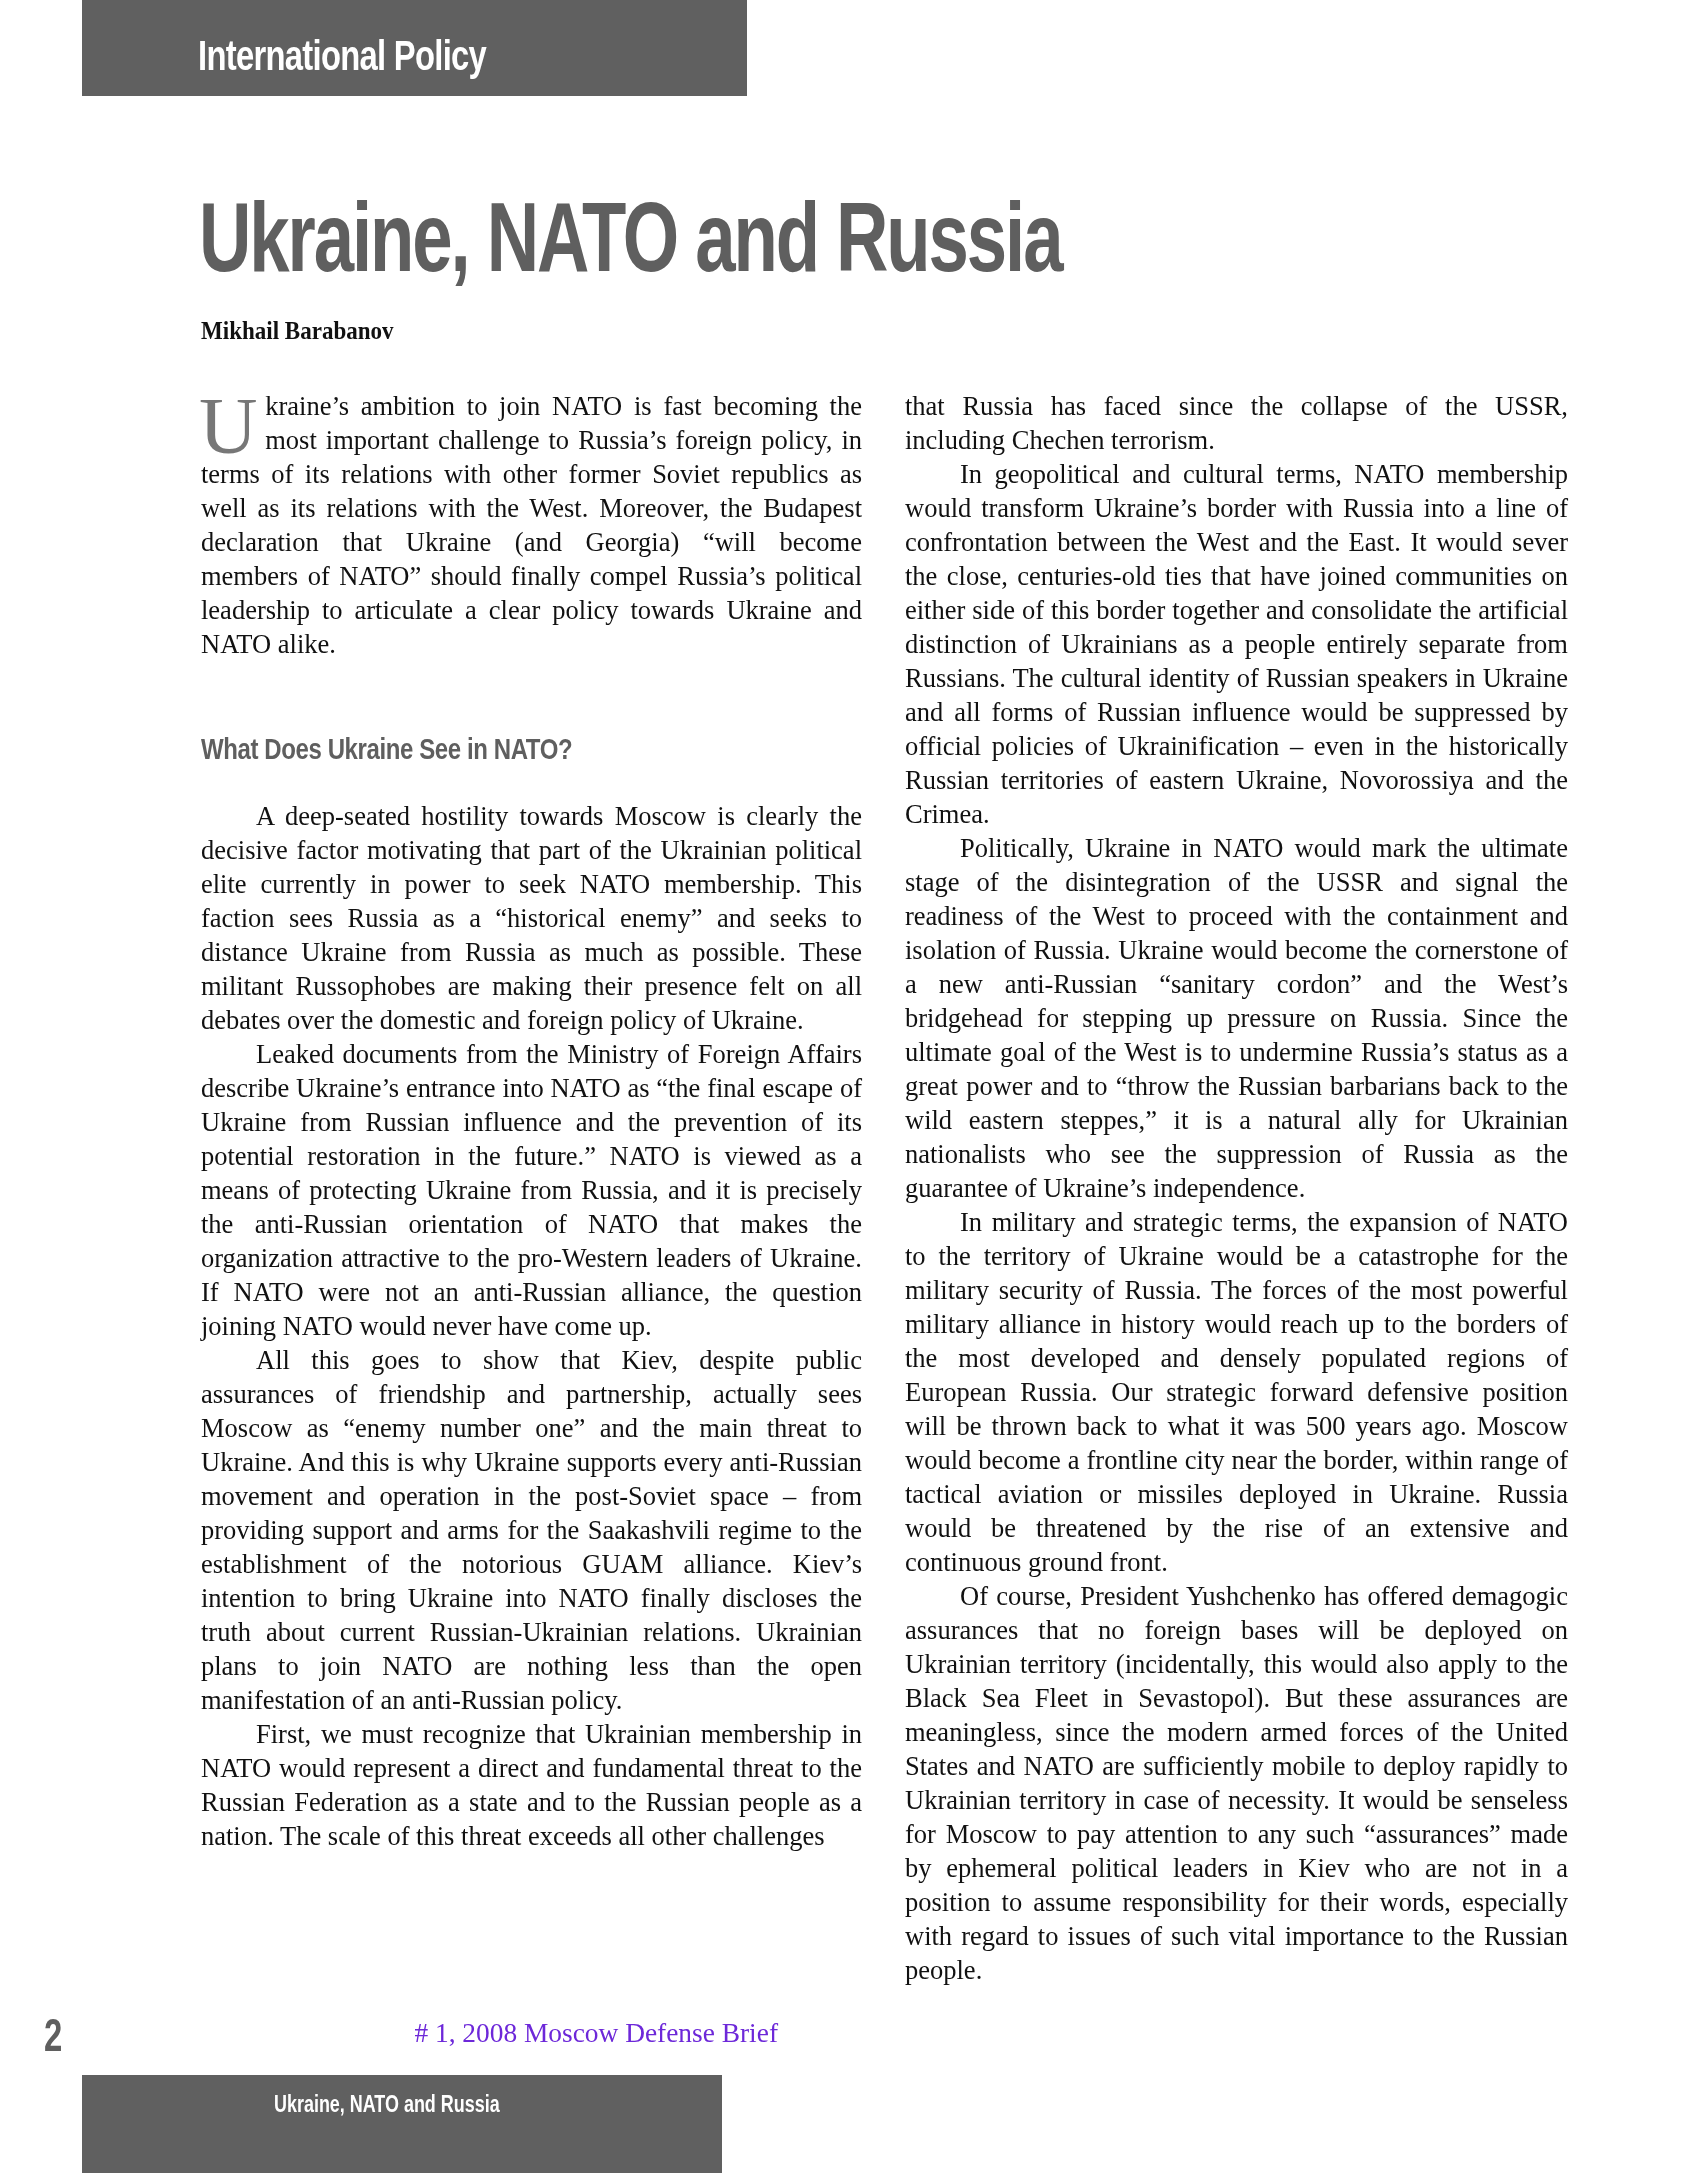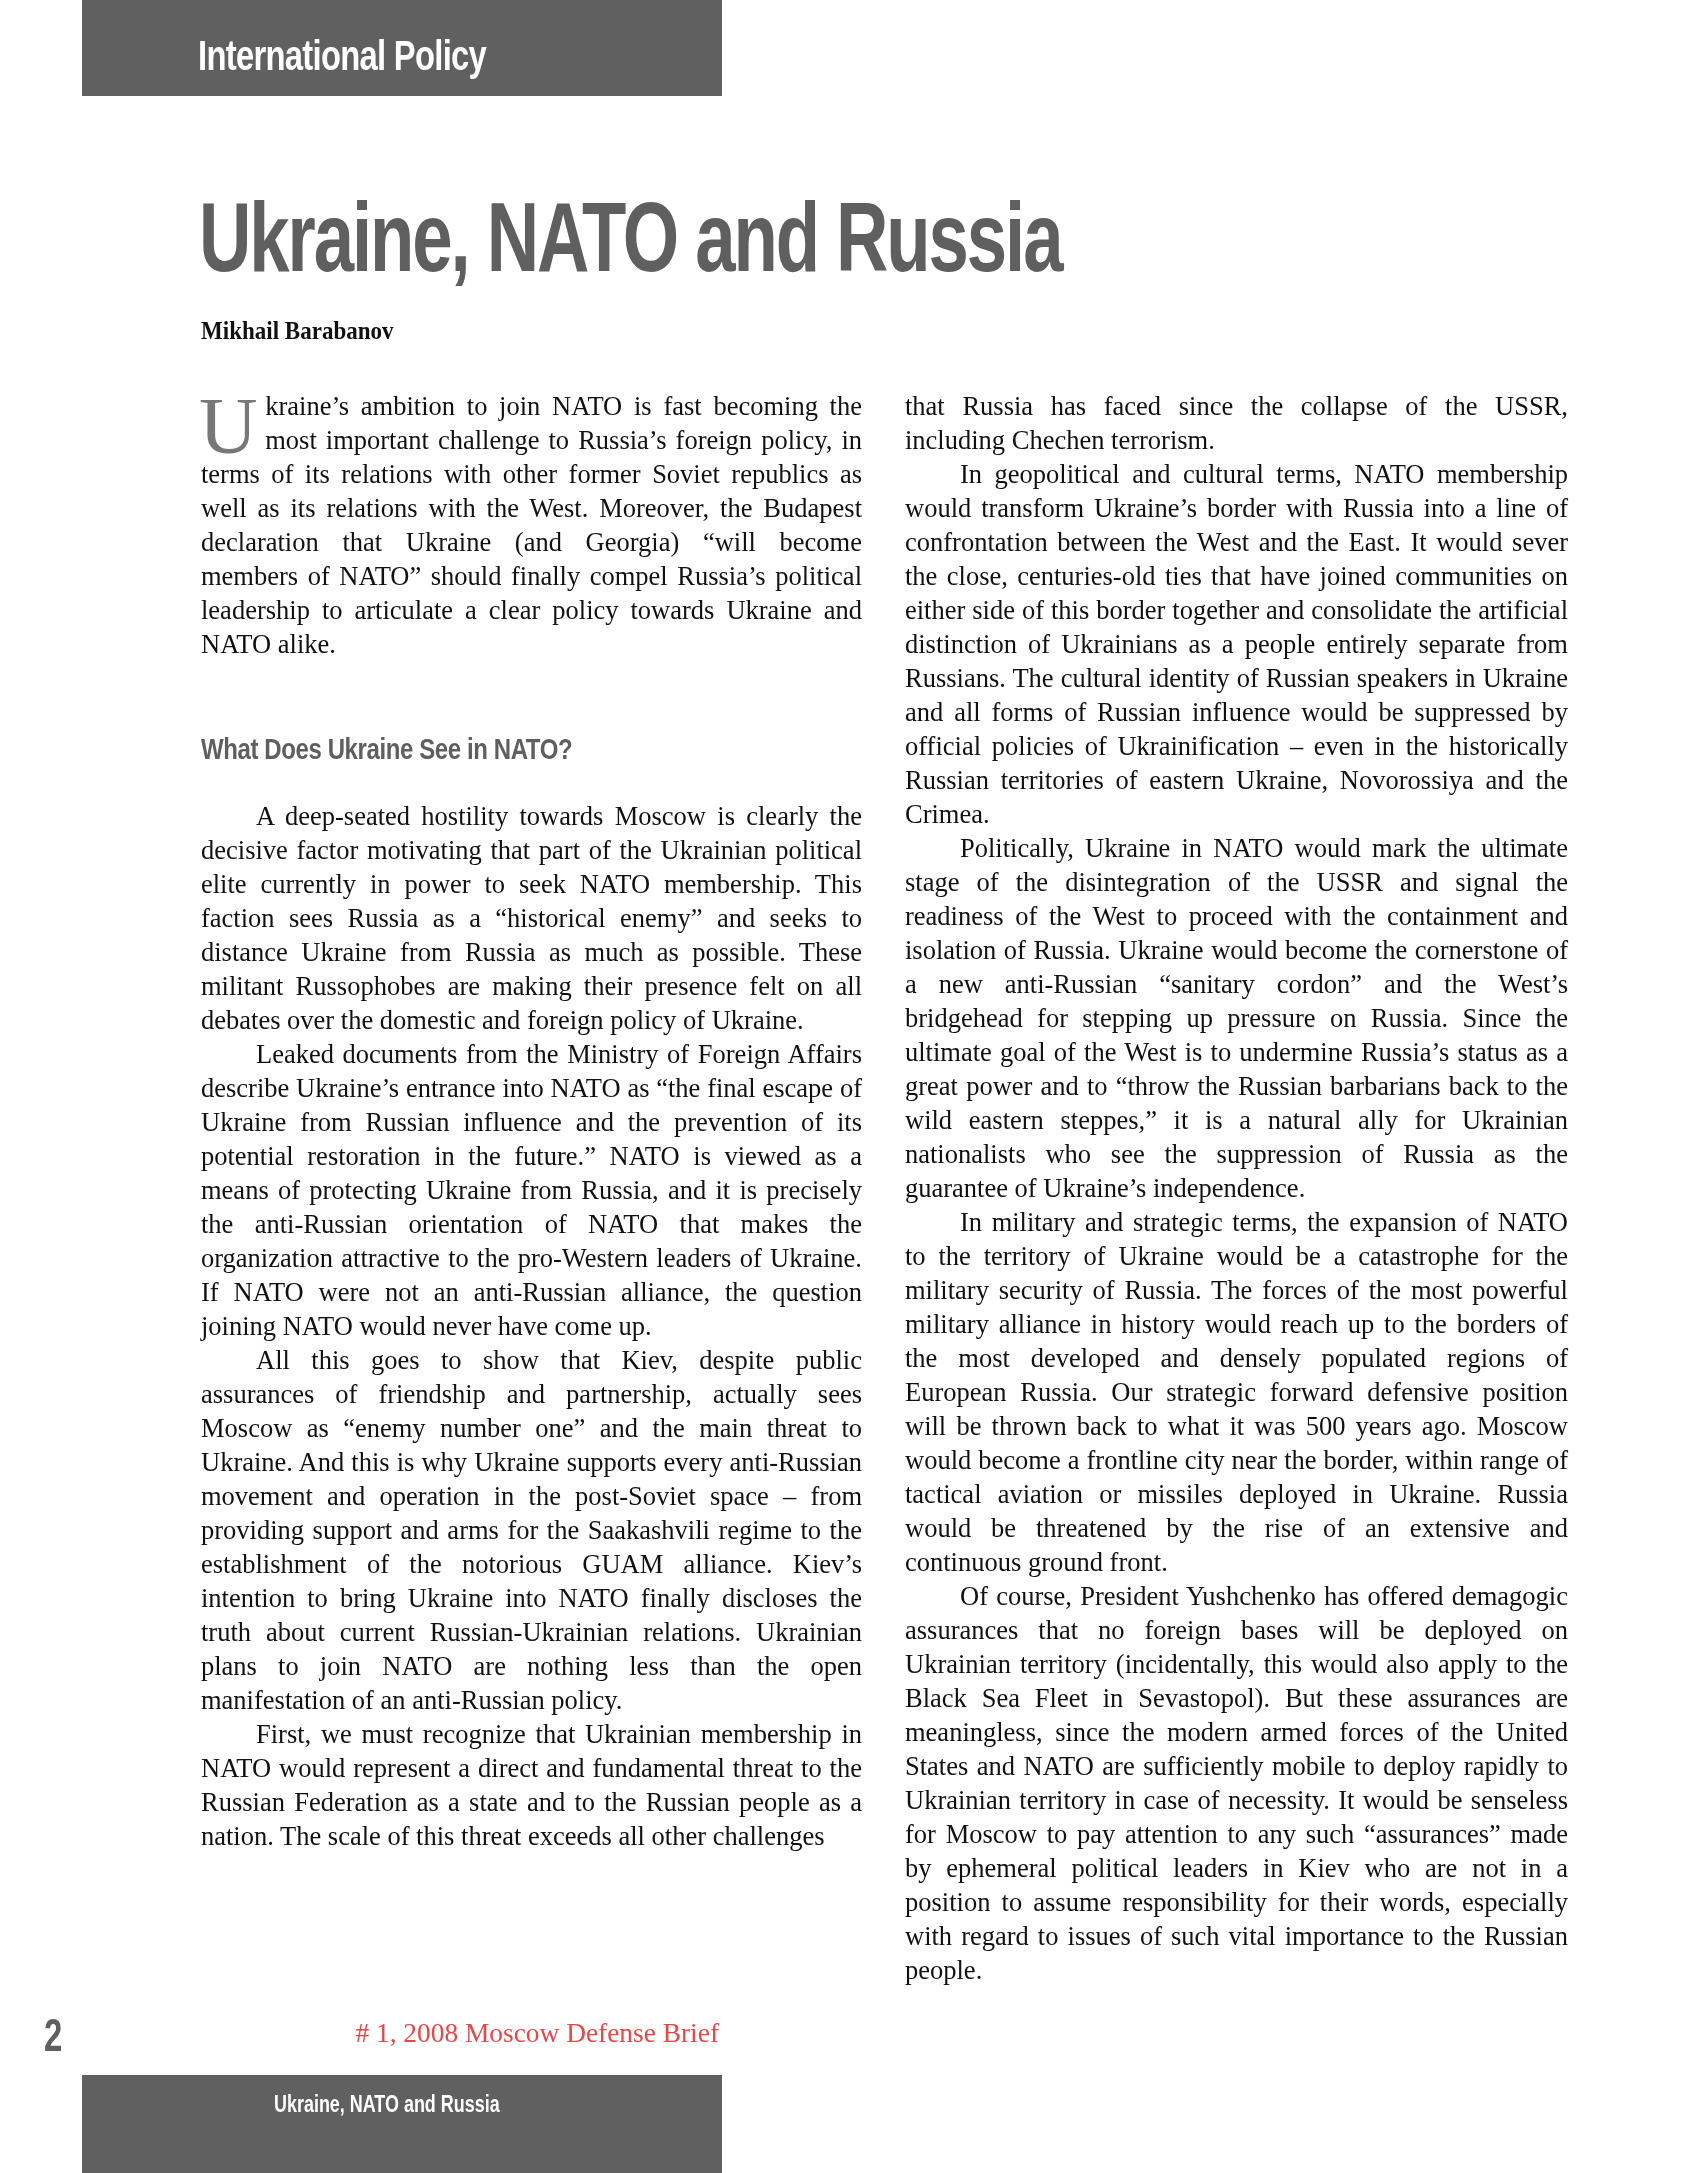--- a/index.html
+++ b/index.html
@@ -1,18 +1,18 @@
 <!DOCTYPE html>
 <html style="font-size:15px"><head>
 <meta charset="utf-8">
 <style>
   html, body { margin:0; padding:0; background:#ffffff; }
   body { width:1690px; height:2174px; position:relative; overflow:hidden; }
   .bar { position:absolute; background:#606060; }
-  .top-bar { left:82px; top:0; width:640px; height:96px; }
+  .top-bar { left:82px; top:0; width:640px; height:96px;padding-left:25px; }
   .top-bar-text { position:absolute; left:116px; top:32px; color:#ffffff;
     font-family:"Liberation Sans", sans-serif; font-weight:bold; font-size:42px;
     transform:scaleX(0.78); transform-origin:left top; letter-spacing:-0.9px; white-space:nowrap; }
   .title { position:absolute; left:199px; top:185px; color:#5f5f5f;
     font-family:"Liberation Sans", sans-serif; font-weight:bold; font-size:98px; line-height:104px;
     transform:scaleX(0.74); transform-origin:left top; letter-spacing:-2.8px; white-space:nowrap; }
   .author { position:absolute; left:201px; top:316px; color:#111;
     font-family:"Liberation Serif", serif; font-weight:bold; font-size:25.6px;
     transform:scaleX(0.9); transform-origin:left top; white-space:nowrap; }
   .col { position:absolute; font-family:"Liberation Serif", serif; font-size:26.5px; line-height:34px; color:#111; }
@@ -22,21 +22,21 @@
   .p.noindent { text-indent:0; }
   .p.lead { text-indent:0; }
   .dropcap { float:left; font-size:81px; line-height:62px; color:#777; margin:5.7px 7.6px 0 -1.9px;
     font-family:"Liberation Serif", serif; }
   .section-heading { margin:70px 0 32px 0; color:#5f5f5f; font-family:"Liberation Sans", sans-serif;
     font-weight:bold; font-size:30px; line-height:36px; transform:scaleX(0.8); transform-origin:left top;
     white-space:nowrap; letter-spacing:-0.5px; }
   .page-number { position:absolute; left:44px; top:2008px; color:#5f5f5f;
     font-family:"Liberation Sans", sans-serif; font-weight:bold; font-size:47px; line-height:53px;
     transform:scaleX(0.7); transform-origin:left top; }
-  .issue-line { position:absolute; right:971px; top:2018px; color:#ef4444;
+  .issue-line { position:absolute; right:912px; top:2018px; color:#6d28d9;
     font-family:"Liberation Serif", serif; font-size:27.4px; white-space:nowrap; }
   .bottom-bar { left:82px; top:2075px; width:640px; height:98px; }
   .bottom-bar-text { position:absolute; left:192px; top:16px; color:#ffffff;
     font-family:"Liberation Sans", sans-serif; font-weight:bold; font-size:23px;
     transform:scaleX(0.78); transform-origin:left top; white-space:nowrap; }
 </style>
 </head>
 <body>
 
 <div class="bar top-bar">

